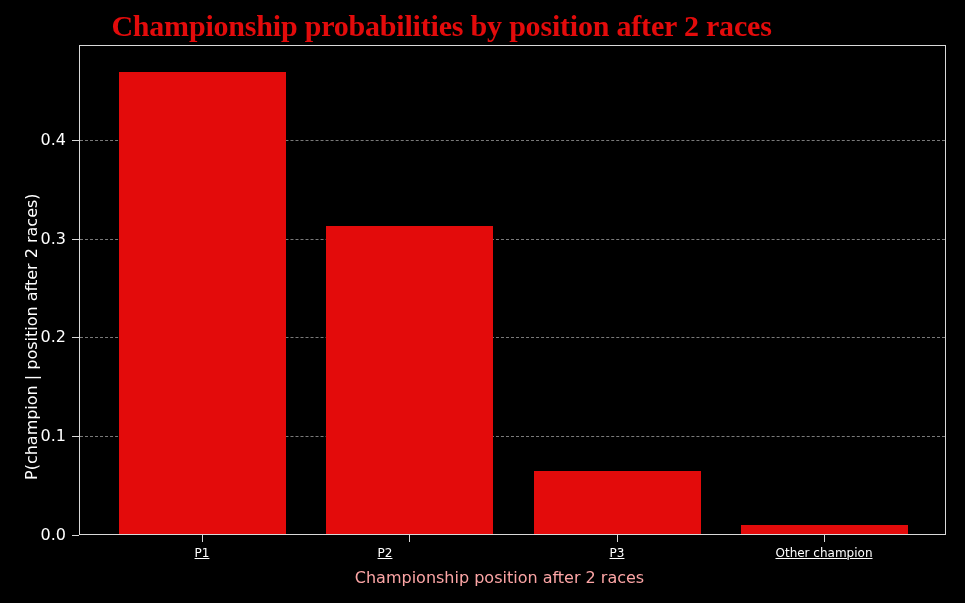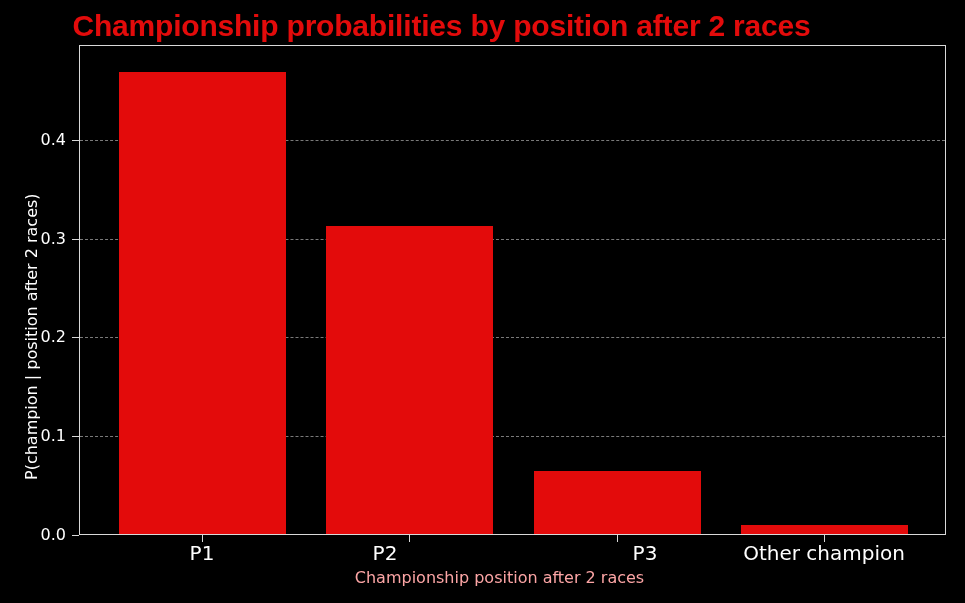--- a/index.html
+++ b/index.html
@@ -23,21 +23,21 @@
   
   #chart-title {
     position: absolute;
     left: 0;
     top: 9px;
     width: 883px;
     text-align: center;
     color: #e30b0b;
     font-size: 30px;
     font-weight: bold;
-    font-family: Liberation Sans, sans-serif;
+    font-family: Liberation Serif, serif;
     letter-spacing: -0.2px;
     white-space: nowrap;
   }
 
   
   #plot-area {
     position: absolute;
     left: 79px;
     top: 45px;
     width: 867px;
@@ -96,25 +96,26 @@
     position: absolute;
     top: 535px;
     width: 0;
     height: 7px;
     border-left: 1px solid #d9d9d9;
   }
   .xtick-label {
     position: absolute;
     top: 544px;
     color: #ffffff;
-    font-size: 20px;
+    font-size: 12px;
     line-height: 18px;
     text-align: center;
     white-space: nowrap;
     transform: translateX(-50%);
+    text-decoration: underline;
   }
   #xlabel {
     position: absolute;
     left: 17px;
     top: 568px;
     width: 965px;
     text-align: center;
     color: #fca5a5;
     font-size: 16px;
     white-space: nowrap;
@@ -156,18 +157,18 @@
     <div class="bar" style="left:661px; width:167px; height:9px;"></div>
   </div>
 
   <div class="xtick-mark" style="left:202px;"></div>
   <div class="xtick-mark" style="left:409px;"></div>
   <div class="xtick-mark" style="left:617px;"></div>
   <div class="xtick-mark" style="left:824px;"></div>
 
   <div class="xtick-label" style="left:202px;">P1</div>
   <div class="xtick-label" style="left:385px;">P2</div>
-  <div class="xtick-label" style="left:617px;margin-left:28px;">P3</div>
+  <div class="xtick-label" style="left:617px;">P3</div>
   <div class="xtick-label" style="left:824px;">Other champion</div>
 
   <div id="xlabel">Championship position after 2 races</div>
 
 </div>
 
 </body></html>

